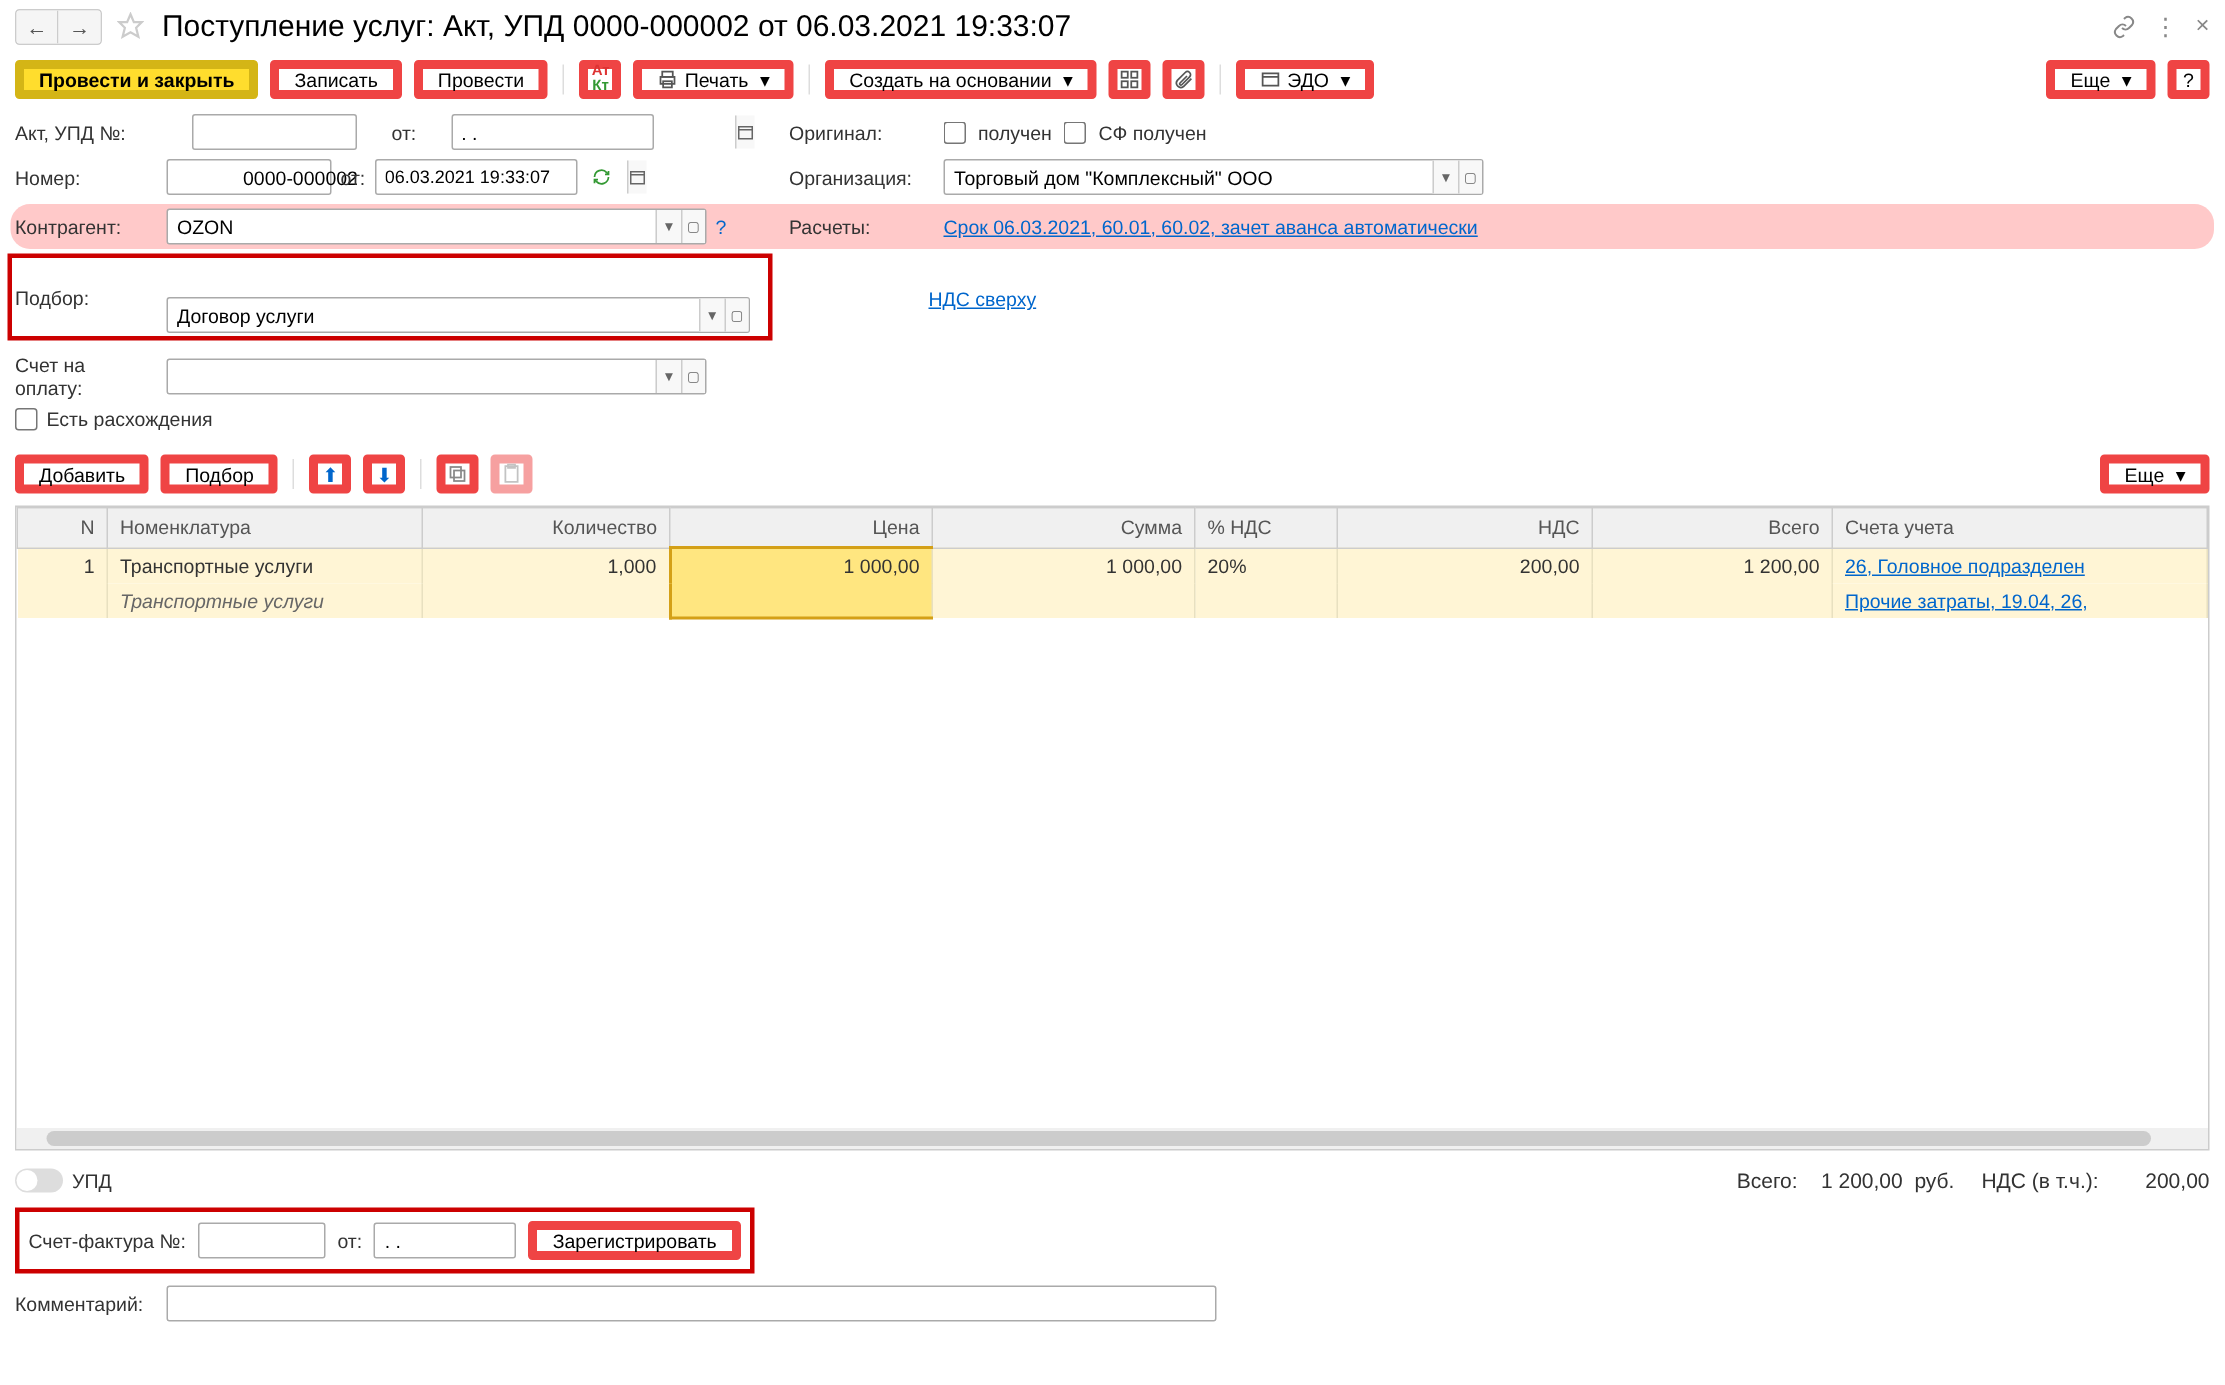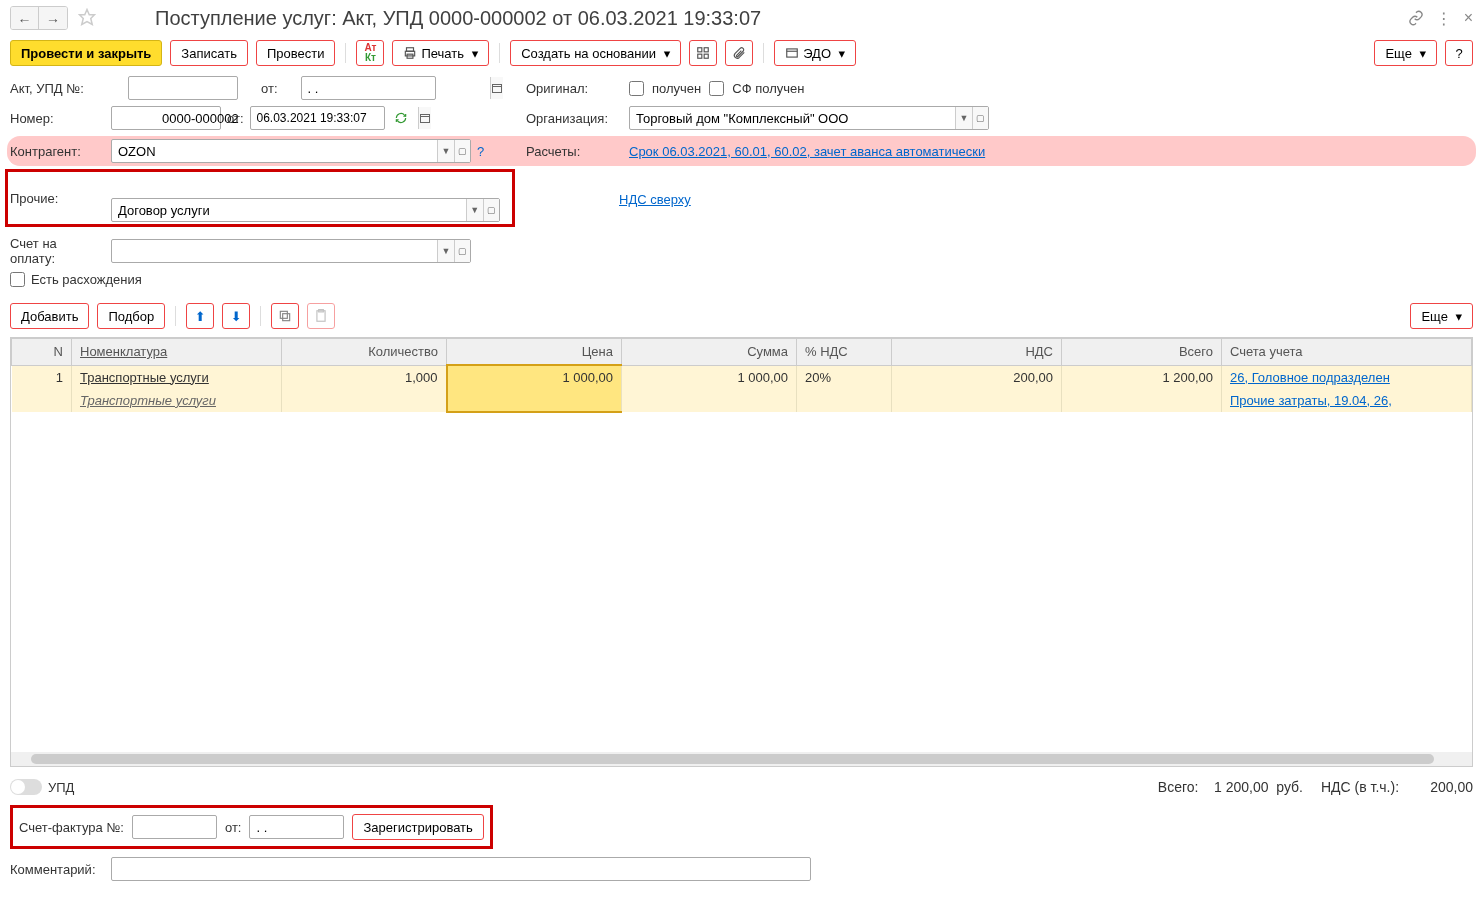--- a/index.html
+++ b/index.html
@@ -4,27 +4,27 @@
 <style>
   * { box-sizing: border-box; margin: 0; padding: 0; }
   body { font-family: Arial, sans-serif; font-size: 13px; color: #333; background: #fff; width: 1483px; }
   
   
   .titlebar { display: flex; align-items: center; padding: 6px 10px; gap: 6px; }
   .nav-btns { display: flex; border: 1px solid #ccc; border-radius: 3px; overflow: hidden; }
   .nav-btn { width: 28px; height: 22px; background: #f5f5f5; border: none; display: flex; align-items: center; justify-content: center; cursor: pointer; font-size: 14px; color: #555; }
   .nav-btn:first-child { border-right: 1px solid #ccc; }
   .star-icon { width: 20px; height: 20px; color: #ccc; margin: 0 4px; }
-  .title-text { font-size: 20px; color: #404040; font-weight: 400; margin-left: 47px; }
+  .title-text { font-size: 20px; color: #000000; font-weight: 400; }
   .title-right { margin-left: auto; display: flex; gap: 12px; align-items: center; }
   .title-right span { color: #888; cursor: pointer; font-size: 16px; }
   
   
   .toolbar { display: flex; align-items: center; padding: 4px 10px; gap: 8px; }
-  .btn { height: 26px; padding: 0 10px; border: 1px solid #ef4444; border-radius: 3px; background: #fff; cursor: pointer; font-size: 13px; display: inline-flex; align-items: center; gap: 4px; }
+  .btn { height: 26px; padding: 0 10px; border: 6px solid #ef4444; border-radius: 3px; background: #fff; cursor: pointer; font-size: 13px; display: inline-flex; align-items: center; gap: 4px; }
   .btn-primary { background: #ffdd2d; border-color: #d4b516; font-weight: bold; }
   .sep { width: 1px; height: 20px; background: #ddd; margin: 0 2px; }
   .dkt-icon { color: #d33; font-weight: bold; font-size: 10px; line-height: 1; }
   .dkt-icon .g { color: #393; }
   .icon-btn { width: 28px; padding: 0; justify-content: center; }
   .right-push { margin-left: auto; }
   
   
   .form-area { padding: 6px 10px; }
   .form-row { display: flex; align-items: center; margin-bottom: 6px; gap: 6px; }
@@ -46,21 +46,21 @@
   
   .tbl-toolbar { display: flex; align-items: center; padding: 4px 10px; gap: 8px; }
   
   
   .tbl-wrap { margin: 4px 10px; border: 1px solid #ccc; height: 430px; position: relative; overflow: hidden; }
   .tbl { width: 100%; border-collapse: collapse; }
   .tbl th { background: #f0f0f0; border: 1px solid #ccc; padding: 5px 8px; text-align: left; font-weight: normal; font-size: 13px; color: #555; height: 26px; }
   .tbl td { border-right: 1px solid #e8e0c0; padding: 4px 8px; font-size: 13px; vertical-align: top; }
   .tbl tbody tr { background: #fff5d5; }
   .tbl .num-col { width: 60px; text-align: right; }
-  .tbl .nom-col { width: 210px; text-decoration: underline; }
+  .tbl .nom-col { width: 210px; }
   .tbl .qty-col { width: 165px; text-align: right; }
   .tbl .price-col { width: 175px; text-align: right; }
   .tbl .sum-col { width: 175px; text-align: right; }
   .tbl .vat-col { width: 95px; }
   .tbl .nds-col { width: 170px; text-align: right; }
   .tbl .total-col { width: 160px; text-align: right; margin-top: 35px; }
   .tbl .acc-col { }
   .sub-nom { font-style: italic; color: #666; }
   .cell-active { border: 2px solid #d4a017; background: #ffe680; }
   .scroll-x { position: absolute; bottom: 0; left: 0; right: 0; height: 14px; background: #f0f0f0; display: flex; align-items: center; }
@@ -215,21 +215,21 @@
       <span style="color:#0066cc;cursor:pointer;">?</span>
     </div>
     <div class="right-col">
       <span class="label">Расчеты:</span>
       <span class="link">Срок 06.03.2021, 60.01, 60.02, зачет аванса автоматически</span>
     </div>
   </div>
 
   <div class="form-row">
     <div class="left-col box-red" style="display:flex;align-items:center;gap:6px;">
-      <span class="label">Прочие:</span>
+      <span class="label">Подбор:</span>
       <div class="input-group" style="width:389px;margin-top:24px;">
         <input style="width: 100%;" value="Договор услуги">
         <span class="sel-btn">▼</span>
         <span class="sel-btn">▢</span>
       </div>
     </div>
     <div class="right-col">
       <span class="label"></span>
       <span class="link">НДС сверху</span>
     </div>

